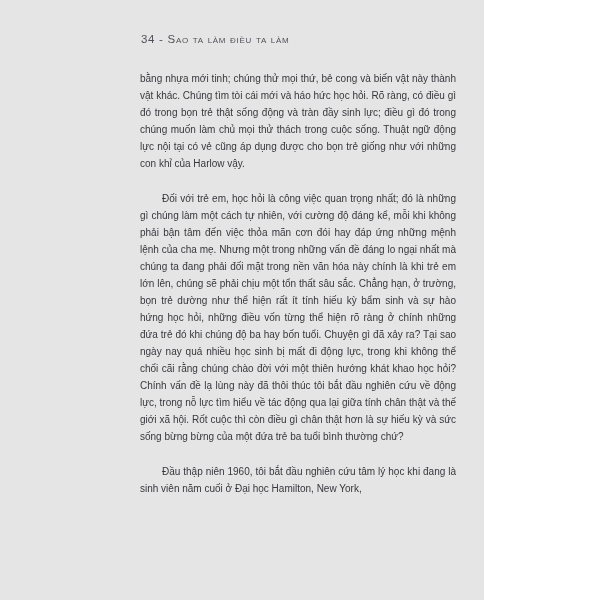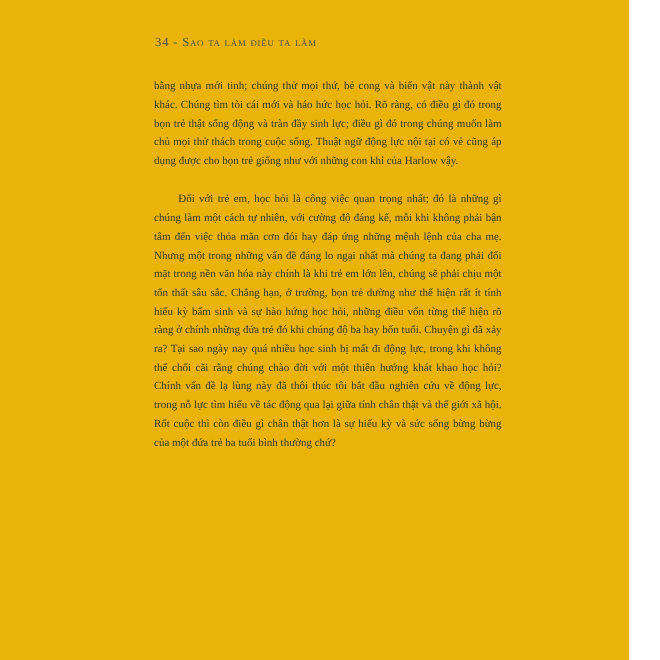--- a/index.html
+++ b/index.html
@@ -2,25 +2,25 @@
 <html><head>
 <meta charset="utf-8">
 <style>
   html, body {
     margin: 0;
     padding: 0;
     background: #ffffff;
   }
   .page {
     position: relative;
-    width: 572px;
+    width: 484px;
     height: 600px;
-    background: #eab308;
+    background: #e5e5e5;
     overflow: hidden;
-    font-family: Liberation Serif, serif;
+    font-family: Liberation Sans, sans-serif;
   }
   .running-head {
     position: absolute;
     left: 141px;
     top: 33px;
     font-size: 11.5px;
     font-variant: small-caps;
     letter-spacing: 0.7px;
     color: #514f57;
     white-space: nowrap;
@@ -48,15 +48,16 @@
 </head>
 <body>
 
 <div class="page">
 
   <div class="running-head">34 - Sao ta làm điều ta làm</div>
 
   <div class="text-block">
     <p>bằng nhựa mới tinh; chúng thử mọi thứ, bẻ cong và biến vật này thành vật khác. Chúng tìm tòi cái mới và háo hức học hỏi. Rõ ràng, có điều gì đó trong bọn trẻ thật sống động và tràn đầy sinh lực; điều gì đó trong chúng muốn làm chủ mọi thử thách trong cuộc sống. Thuật ngữ động lực nội tại có vẻ cũng áp dụng được cho bọn trẻ giống như với những con khỉ của Harlow vậy.</p>
     <p class="indent">Đối với trẻ em, học hỏi là công việc quan trọng nhất; đó là những gì chúng làm một cách tự nhiên, với cường độ đáng kể, mỗi khi không phải bận tâm đến việc thỏa mãn cơn đói hay đáp ứng những mệnh lệnh của cha mẹ. Nhưng một trong những vấn đề đáng lo ngại nhất mà chúng ta đang phải đối mặt trong nền văn hóa này chính là khi trẻ em lớn lên, chúng sẽ phải chịu một tổn thất sâu sắc. Chẳng hạn, ở trường, bọn trẻ dường như thể hiện rất ít tính hiếu kỳ bẩm sinh và sự hào hứng học hỏi, những điều vốn từng thể hiện rõ ràng ở chính những đứa trẻ đó khi chúng độ ba hay bốn tuổi. Chuyện gì đã xảy ra? Tại sao ngày nay quá nhiều học sinh bị mất đi động lực, trong khi không thể chối cãi rằng chúng chào đời với một thiên hướng khát khao học hỏi? Chính vấn đề lạ lùng này đã thôi thúc tôi bắt đầu nghiên cứu về động lực, trong nỗ lực tìm hiểu về tác động qua lại giữa tính chân thật và thế giới xã hội. Rốt cuộc thì còn điều gì chân thật hơn là sự hiếu kỳ và sức sống bừng bừng của một đứa trẻ ba tuổi bình thường chứ?</p>
+    <p class="indent">Đầu thập niên 1960, tôi bắt đầu nghiên cứu tâm lý học khi đang là sinh viên năm cuối ở Đại học Hamilton, New York,</p>
   </div>
 
 </div>
 
 </body></html>

